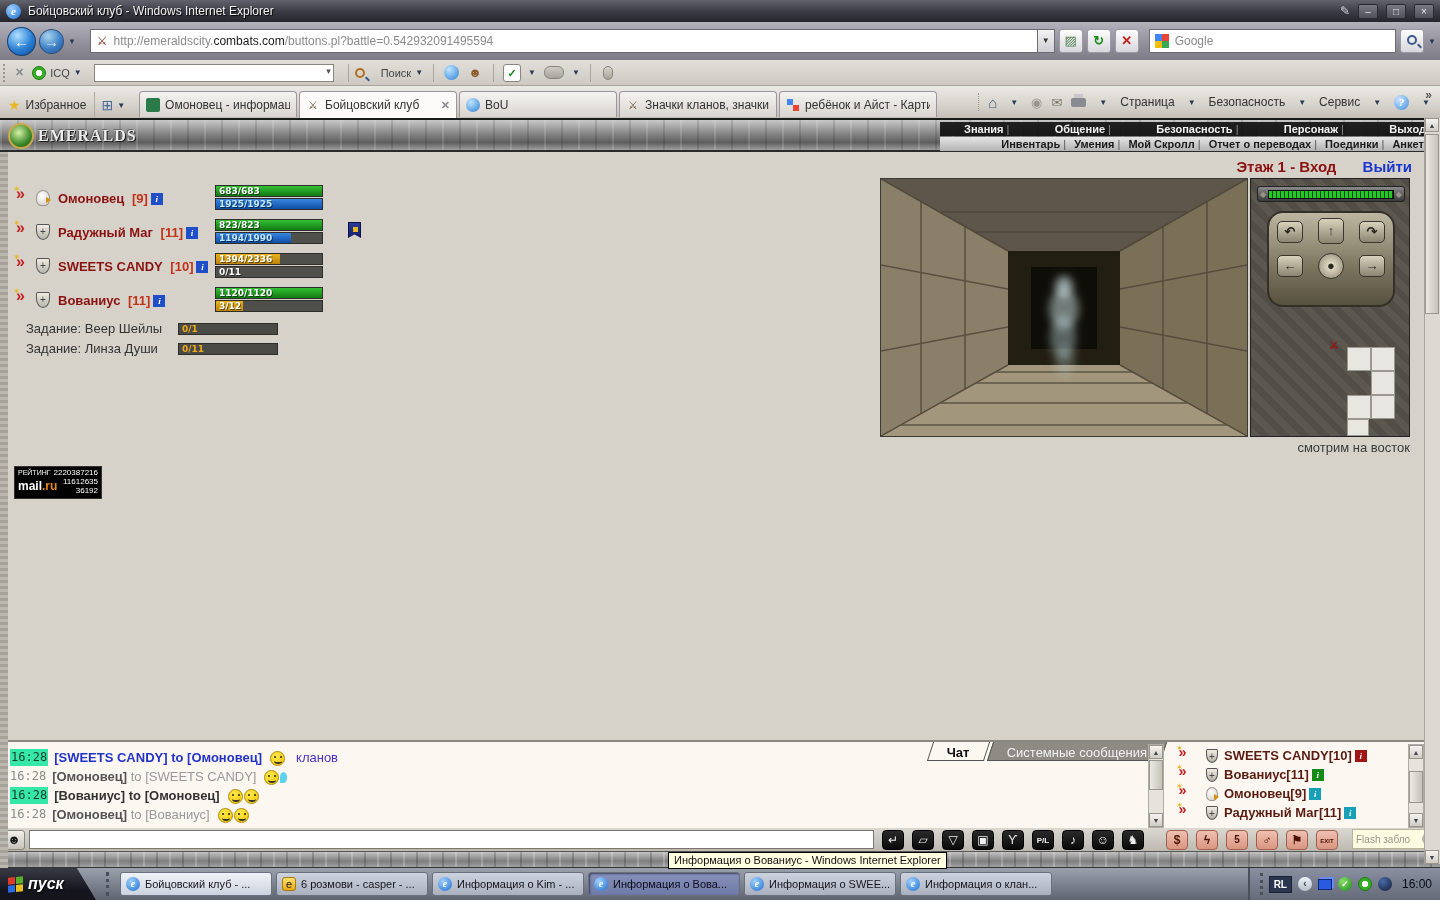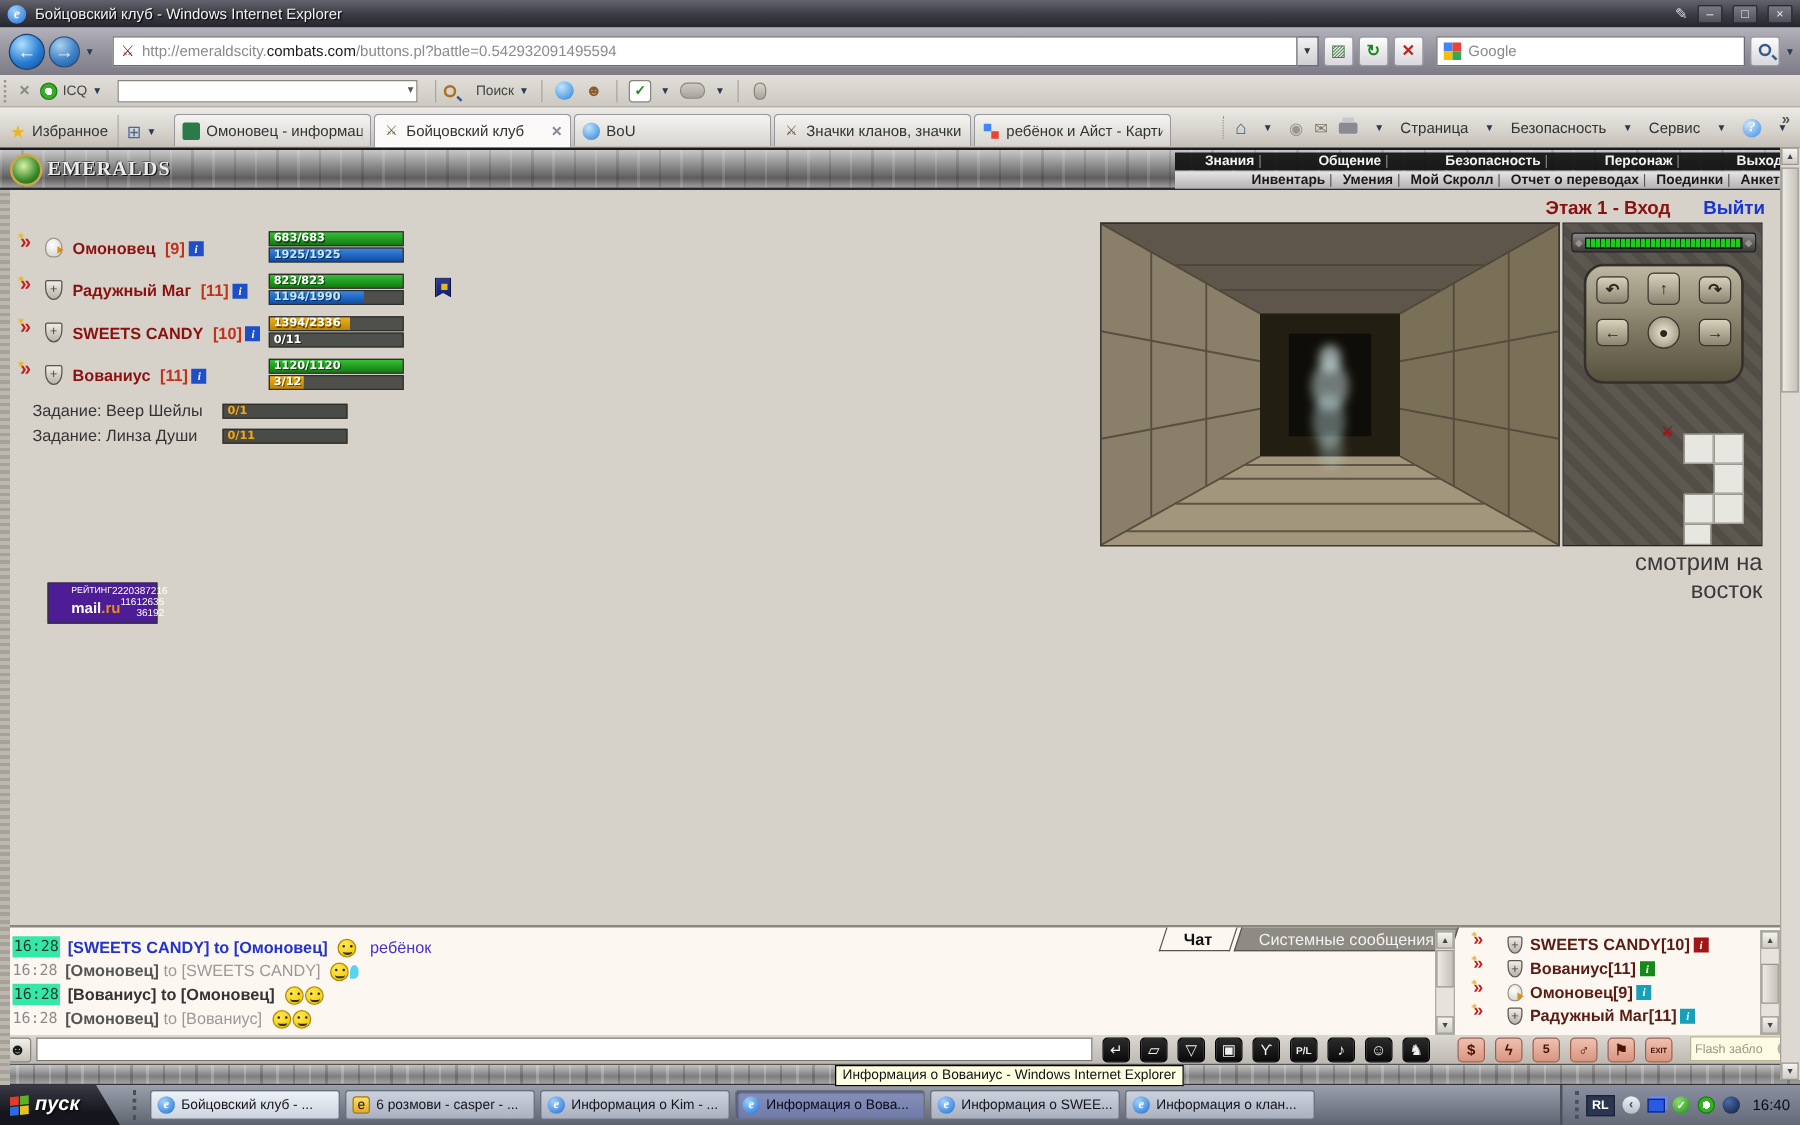--- a/index.html
+++ b/index.html
@@ -142,21 +142,21 @@
   .clanflag { position:absolute; left:334px; top:2px; width:13px; height:16px; background:linear-gradient(#2a3a9a,#13206a); border:1px solid #0a1240;
     clip-path:polygon(0 0,100% 0,100% 100%,50% 78%,0 100%); }
   .clanflag::after { content:""; position:absolute; left:4px; top:4px; width:5px; height:5px; background:#e8b820; }
 
   .quests { position:absolute; left:14px; top:168px; font-size:13px; color:#333; }
   .qrow { display:flex; align-items:center; height:17px; margin-bottom:3px;margin-left:12px; }
   .qlabel { width:152px; white-space:nowrap; }
   .qbar { width:100px; height:12px; background:#4a4a46; border:1px solid #2e2e2a; font:bold 9px "DejaVu Sans",sans-serif;
     color:#f0a818; line-height:10px; padding-left:3px; }
 
-  .mailru { position:absolute; left:14px; top:314px; width:88px; height:33px; background:#4c1d95; border:1px solid #333; color:#fff; padding:2px 18px;margin-left:24px; }
+  .mailru { position:absolute; left:14px; top:314px; width:88px; height:33px; background:#000000; border:1px solid #333; color:#fff; padding:2px 3px; }
   .mr-top { display:flex; justify-content:space-between; font-size:7px; line-height:8px; }
   .mr-top .mr-num { font-size:8px; }
   .mr-bot { display:flex; justify-content:space-between; align-items:center; }
   .mr-logo { font:bold 12px "Liberation Sans",sans-serif; color:#fff; }
   .mr-logo i { color:#e88a1a; font-style:normal; }
   .mr-nums { text-align:right; font-size:8px; line-height:9px; }
 
   
   .dungeon { position:absolute; left:880px; top:26px; width:368px; height:259px; border:1px solid #3a3a36; background:#111; }
   
@@ -170,21 +170,21 @@
   .mm-pad { position:absolute; left:16px; top:32px; width:128px; height:96px; border-radius:16px;
     background:linear-gradient(#bdb6a1,#7a745f 60%,#57523f); border:2px solid #33302a; }
   .padbtn { position:absolute; width:26px; height:22px; border-radius:5px; background:linear-gradient(#d8d2bd,#8a8470);
     border:1px solid #3a362c; color:#2a281f; font-weight:bold; text-align:center; line-height:20px; font-size:13px; }
   .pb-tl{left:8px;top:8px;} .pb-f{left:49px;top:5px;height:26px;line-height:24px;} .pb-tr{right:8px;top:8px;}
   .pb-l{left:8px;top:42px;} .pb-c{left:49px;top:40px;background:radial-gradient(circle,#efe9d3,#8a8470);border-radius:50%;width:26px;height:26px;line-height:24px;}
   .pb-r{right:8px;top:42px;}
   .mm-map { position:absolute; left:0; top:132px; width:160px; height:127px; }
   .mtile { position:absolute; background:#e8e6e0; border:1px solid #9a9890; }
   .mmark { position:absolute; color:#cc1111; font-size:11px; text-shadow:0 0 1px #400; z-index:2; }
-  .direction { position:absolute; left:1250px; top:288px; width:160px; text-align:right; font-size:19px; color:#3a3a3a; }
+  .direction { position:absolute; left:1250px; top:288px; width:160px; text-align:right; font-size:13px; color:#3a3a3a; }
 
   
   .chatarea { position:absolute; left:0; top:740px; width:1440px; height:88px; background:#fdf7f1; border-top:2px solid #8a8680; }
   .cmsgs { position:absolute; left:10px; top:5px; font-size:13px; }
   .cmsg { height:19px; line-height:17px; white-space:nowrap; display:flex; align-items:flex-end; }
   .ctime { font-family:"DejaVu Sans Mono",monospace; font-size:12px; color:#8a8a8a; margin-right:6px; }
   .ctime.time-hl { background:#35e8a8; color:#1a3a2a; padding:0 1px; }
   .seg .from, .seg .to { font-weight:bold; }
   .msg-blue .from, .msg-blue .to, .msg-blue .mid { color:#2233cc; font-weight:bold; }
   .msg-plain .from { color:#555; } .msg-plain .mid, .msg-plain .to { color:#999; font-weight:normal; }
@@ -602,21 +602,21 @@
 
   <div class="chatarea">
     <div class="cmsgs">
 
         <div class="cmsg">
           <span class="ctime time-hl">16:28</span>
           <span class="seg msg-blue"><span class="from">[SWEETS CANDY]</span> <span class="mid">to</span> <span class="to">[Омоновец]</span></span>
           <span class="smilies wink">
             <span class="sm s-a"></span>
           </span>
-          <span class="ctext">ребёнок</span>
+          <span class="ctext">кланов</span>
         </div>
 
         <div class="cmsg">
           <span class="ctime">16:28</span>
           <span class="seg msg-plain"><span class="from">[Омоновец]</span> <span class="mid">to</span> <span class="to">[SWEETS CANDY]</span></span>
           <span class="smilies bee">
             <span class="sm s-a"></span>
             <span class="wing"></span>
           </span>
           <span class="ctext"></span>
@@ -782,17 +782,17 @@
         </div>
       </div>
     <div class="tray">
       <span class="traysep"></span>
       <span class="langchip">RL</span>
       <span class="traychev">‹</span>
       <span class="monitor"></span>
       <span class="shieldok">✓</span>
       <span class="trayflower"></span>
       <span class="orb"></span>
-      <span class="clock">16:40</span>
+      <span class="clock">16:00</span>
     </div>
   </div>
 
 </div>
 
 </body></html>

